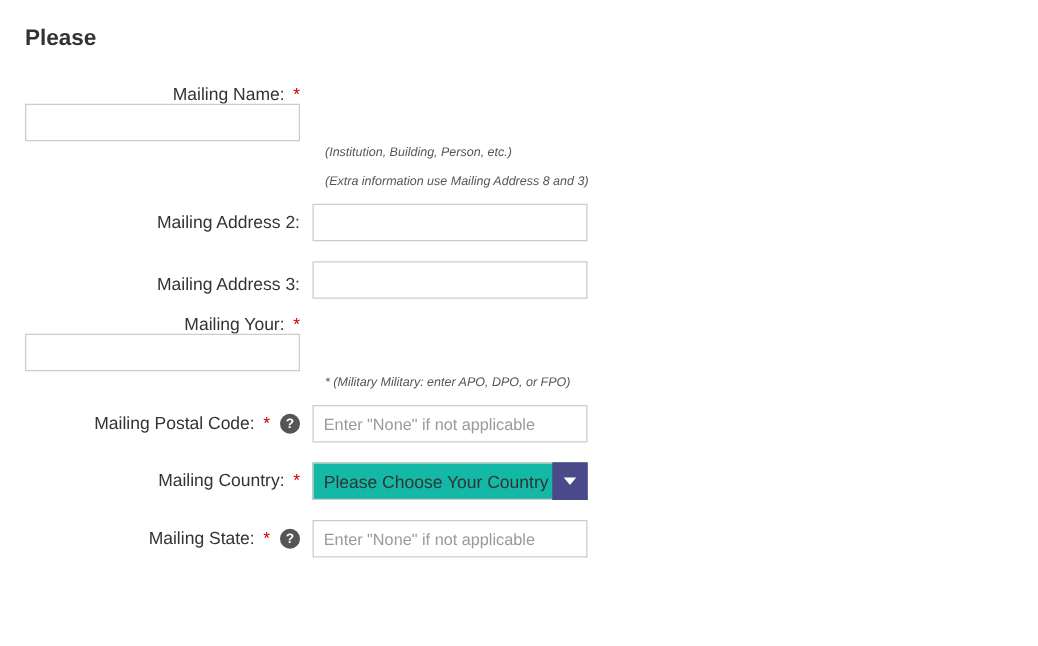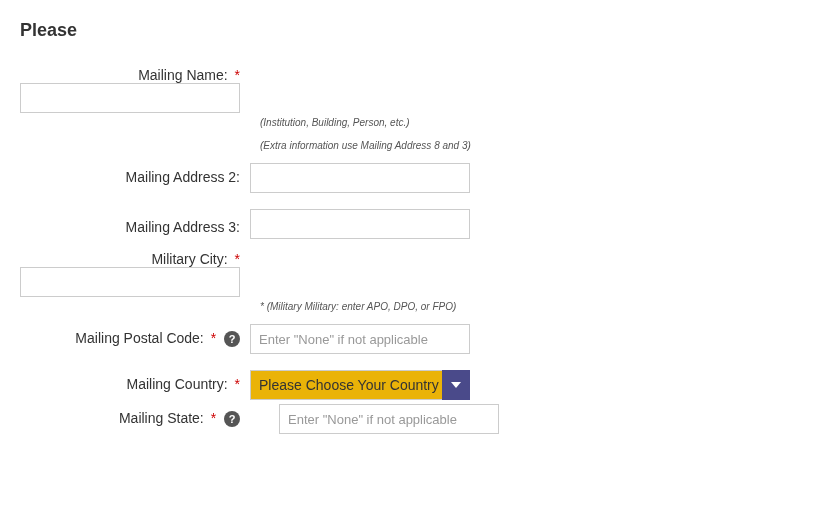--- a/index.html
+++ b/index.html
@@ -104,21 +104,21 @@
       display: inline-block;
     }
 
     .form-select {
       width: 220px;
       height: 30px;
       border: 1px solid #ccc;
       padding: 4px 8px;
       font-size: 14px;
       color: #333;
-      background: #eab308;
+      background: #14b8a6;
       appearance: none;
       -webkit-appearance: none;
       padding-right: 28px;
       cursor: pointer;
       outline: none;
     }
 
     .select-arrow {
       position: absolute;
       right: 0;
@@ -175,49 +175,49 @@
 
   <div class="form-row" style="margin-bottom:6px;align-items:center;">
     <label class="field-label">
       <span class="label-text">Mailing Address 3:</span>
     </label>
     <input type="text" class="form-input" value="" style="">
   </div>
 
   <div class="form-row form-row-with-hint">
     <label class="field-label">
-      <span class="label-text">Military City:</span><span class="required-star"> *</span>
+      <span class="label-text">Mailing Your:</span><span class="required-star"> *</span>
     </label>
     <input type="text" class="form-input" value="" style="">
   </div>
   <div class="hint-row">
     <span class="hint-text">* (Military Military: enter APO, DPO, or FPO)</span>
   </div>
 
   <div class="form-row" style="margin-bottom:16px;">
     <label class="field-label">
       <span class="label-text">Mailing Postal Code:</span><span class="required-star"> *</span>
       <span class="help-icon">?</span>
     </label>
     <input type="text" class="form-input" value="" placeholder="Enter &quot;None&quot; if not applicable" style="">
   </div>
 
-  <div class="form-row" style="margin-bottom:4px;">
+  <div class="form-row" style="margin-bottom:16px;">
     <label class="field-label">
       <span class="label-text">Mailing Country:</span><span class="required-star"> *</span>
     </label>
     <div class="form-select-wrapper">
       <select class="form-select">
         <option value="" selected="">Please Choose Your Country</option>
       </select>
       <div class="select-arrow"></div>
     </div>
   </div>
 
-  <div class="form-row" style="margin-bottom:4px;gap:29px;">
+  <div class="form-row" style="margin-bottom:4px;">
     <label class="field-label">
       <span class="label-text">Mailing State:</span><span class="required-star"> *</span>
       <span class="help-icon">?</span>
     </label>
     <input type="text" class="form-input" value="" placeholder="Enter &quot;None&quot; if not applicable" style="">
   </div>
 
 </div>
 
 </body></html>

